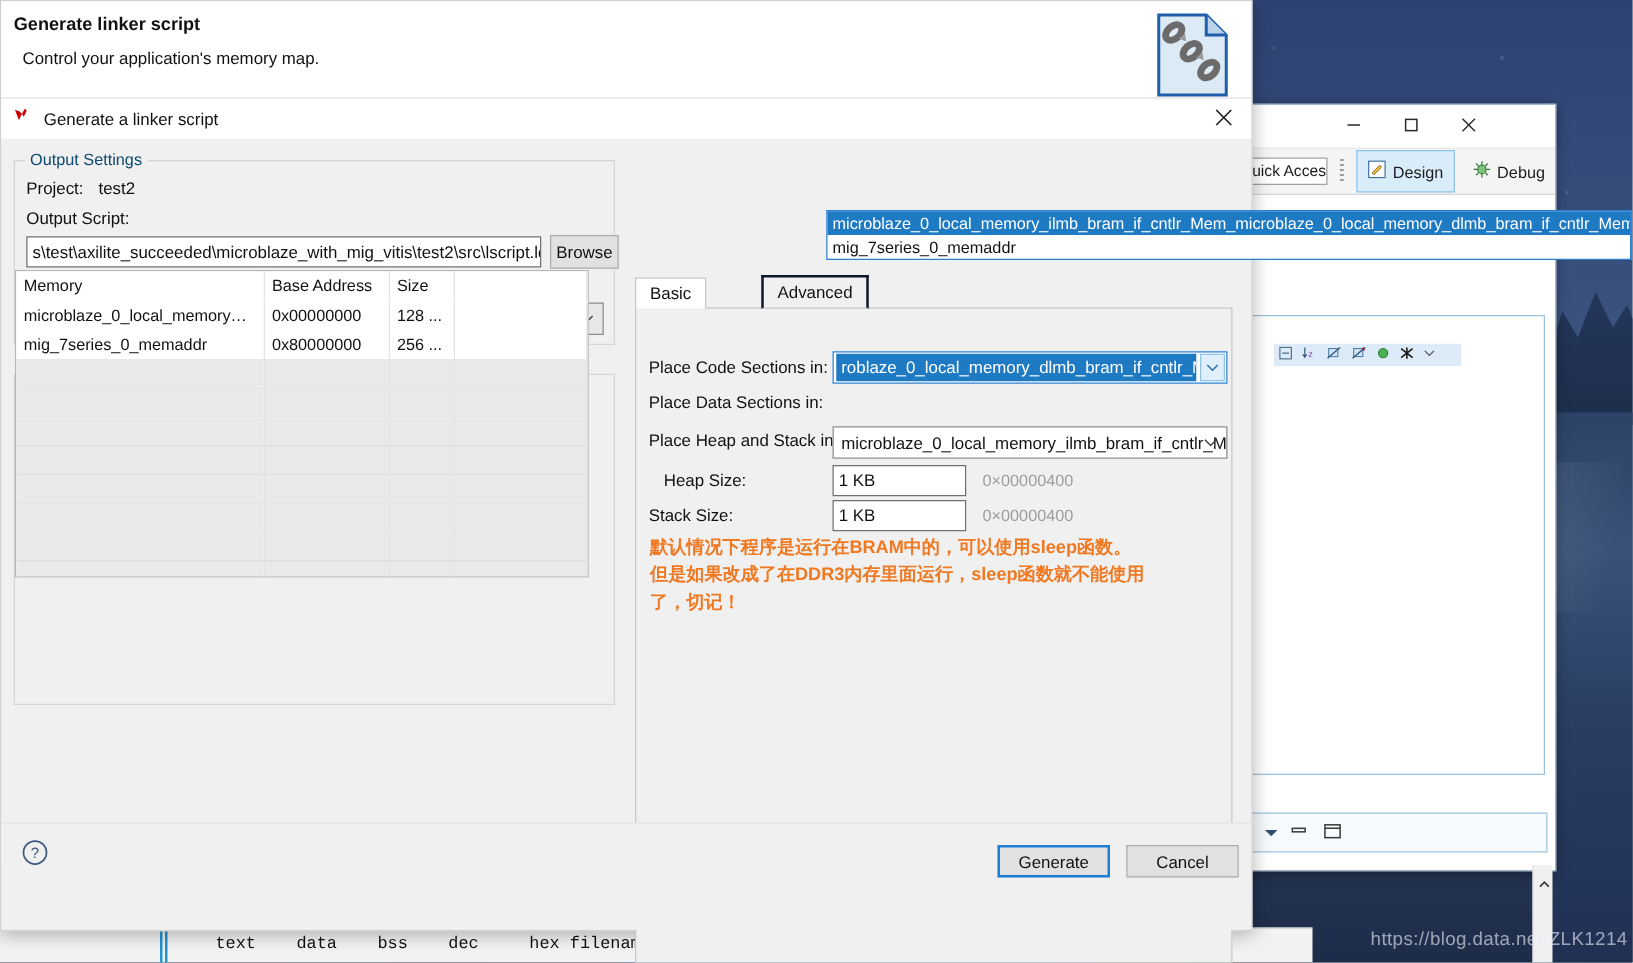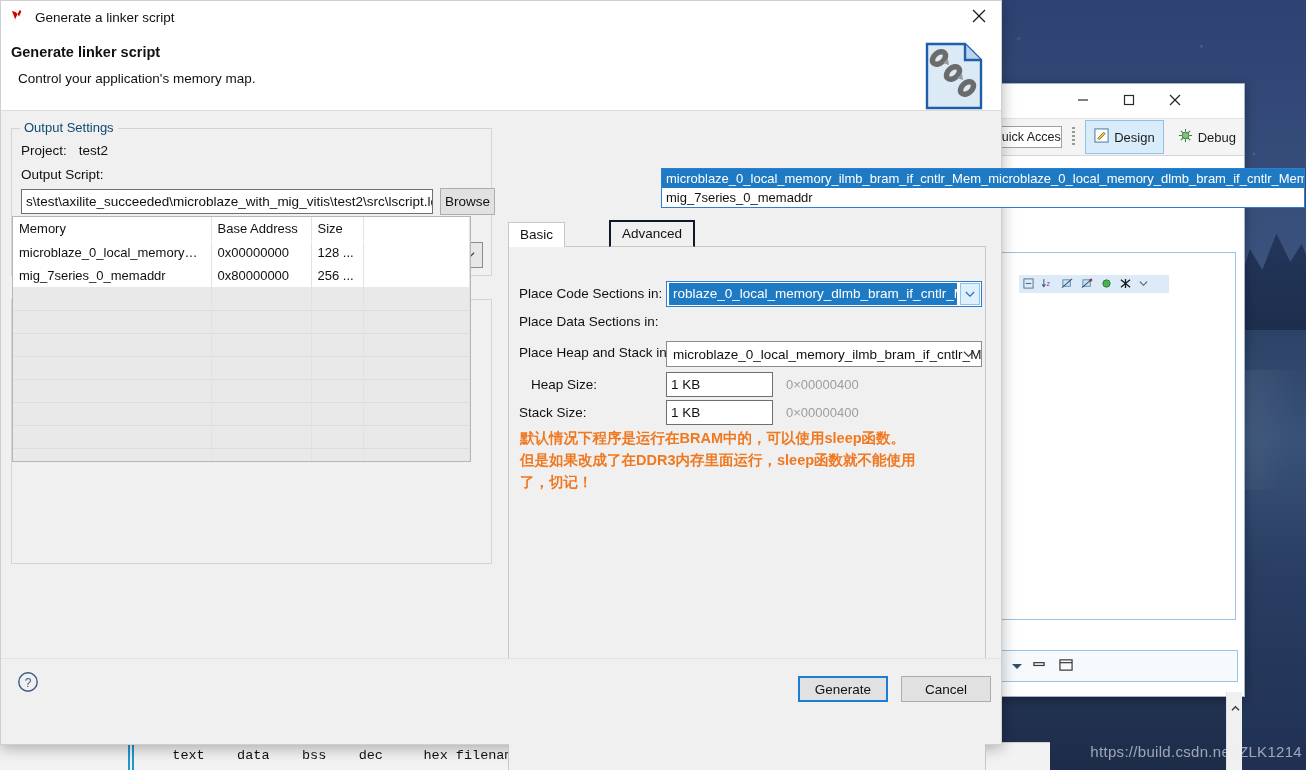--- a/index.html
+++ b/index.html
@@ -485,54 +485,54 @@
     </span>
   </div>
 </div>
 
 <div id="console-strip">
   <div class="guides"></div>
   <div id="console-text">   text    data    bss    dec     hex filename</div>
 </div>
 
 <div id="dialog">
-
-  <div id="dlg-titlebar">
-    <span>
-      <svg width="17" height="17" viewBox="0 0 18 18">
-        <path d="M2 4 L5.5 13 L8 7.5 L6 5.5 Z" fill="#cc0000"></path>
-        <path d="M8 7.5 L10.5 3 L12 5 L9.5 10 Z" fill="#cc0000"></path>
-      </svg>
-    </span>
-    <span id="dlg-title-text">Generate a linker script</span>
-    <div id="dlg-close">
-      <svg width="14" height="14" viewBox="0 0 14 14">
-          <line x1="1" y1="1" x2="13" y2="13" stroke="#1a1a1a" stroke-width="1.3"></line>
-          <line x1="13" y1="1" x2="1" y2="13" stroke="#1a1a1a" stroke-width="1.3"></line>
-        </svg>
-    </div>
-  </div>
 
   <div id="dlg-header">
     <h1>Generate linker script</h1>
     <div id="dlg-subtitle">Control your application's memory map.</div>
     <div id="dlg-icon">
       <svg width="80" height="80" viewBox="0 0 80 80">
         <path d="M14 8 H52 L68 24 V72 H14 Z" fill="#dceaf6" stroke="#1f5ea8" stroke-width="2.4"></path>
         <path d="M52 8 V24 H68" fill="#b9d4ea" stroke="#1f5ea8" stroke-width="2.4"></path>
         <g fill="none" stroke="#6b6b6b" stroke-width="5.5" stroke-linecap="round">
           <ellipse cx="26" cy="22" rx="7.5" ry="5" transform="rotate(-42 26 22)"></ellipse>
           <ellipse cx="40" cy="37" rx="7.5" ry="5" transform="rotate(-42 40 37)"></ellipse>
           <ellipse cx="54" cy="52" rx="7.5" ry="5" transform="rotate(-42 54 52)"></ellipse>
         </g>
         <g fill="#9a9a9a">
           <path d="M30 27 l5 -4 l1 6 z"></path>
           <path d="M44 42 l5 -4 l1 6 z"></path>
         </g>
       </svg>
+    </div>
+  </div>
+
+  <div id="dlg-titlebar">
+    <span>
+      <svg width="17" height="17" viewBox="0 0 18 18">
+        <path d="M2 4 L5.5 13 L8 7.5 L6 5.5 Z" fill="#cc0000"></path>
+        <path d="M8 7.5 L10.5 3 L12 5 L9.5 10 Z" fill="#cc0000"></path>
+      </svg>
+    </span>
+    <span id="dlg-title-text">Generate a linker script</span>
+    <div id="dlg-close">
+      <svg width="14" height="14" viewBox="0 0 14 14">
+          <line x1="1" y1="1" x2="13" y2="13" stroke="#1a1a1a" stroke-width="1.3"></line>
+          <line x1="13" y1="1" x2="1" y2="13" stroke="#1a1a1a" stroke-width="1.3"></line>
+        </svg>
     </div>
   </div>
 
   <div id="dlg-content">
 
     <div class="group" id="grp-output">
       <span class="legend">Output Settings</span>
 
       <div class="frow" style="left:9px; top:14px;align-items:flex-end;">
         <span class="lbl">Project:</span>
@@ -733,13 +733,13 @@
       <span>Cancel</span>
     </div>
   </div>
 </div>
 
 <div id="dropdown-list">
   <div class="opt hl">microblaze_0_local_memory_ilmb_bram_if_cntlr_Mem_microblaze_0_local_memory_dlmb_bram_if_cntlr_Mem</div>
   <div class="opt">mig_7series_0_memaddr</div>
 </div>
 
-<div id="watermark">https://build.csdn.net/ZLK1214</div>
+<div id="watermark">https://blog.data.net/ZLK1214</div>
 
 </body></html>

